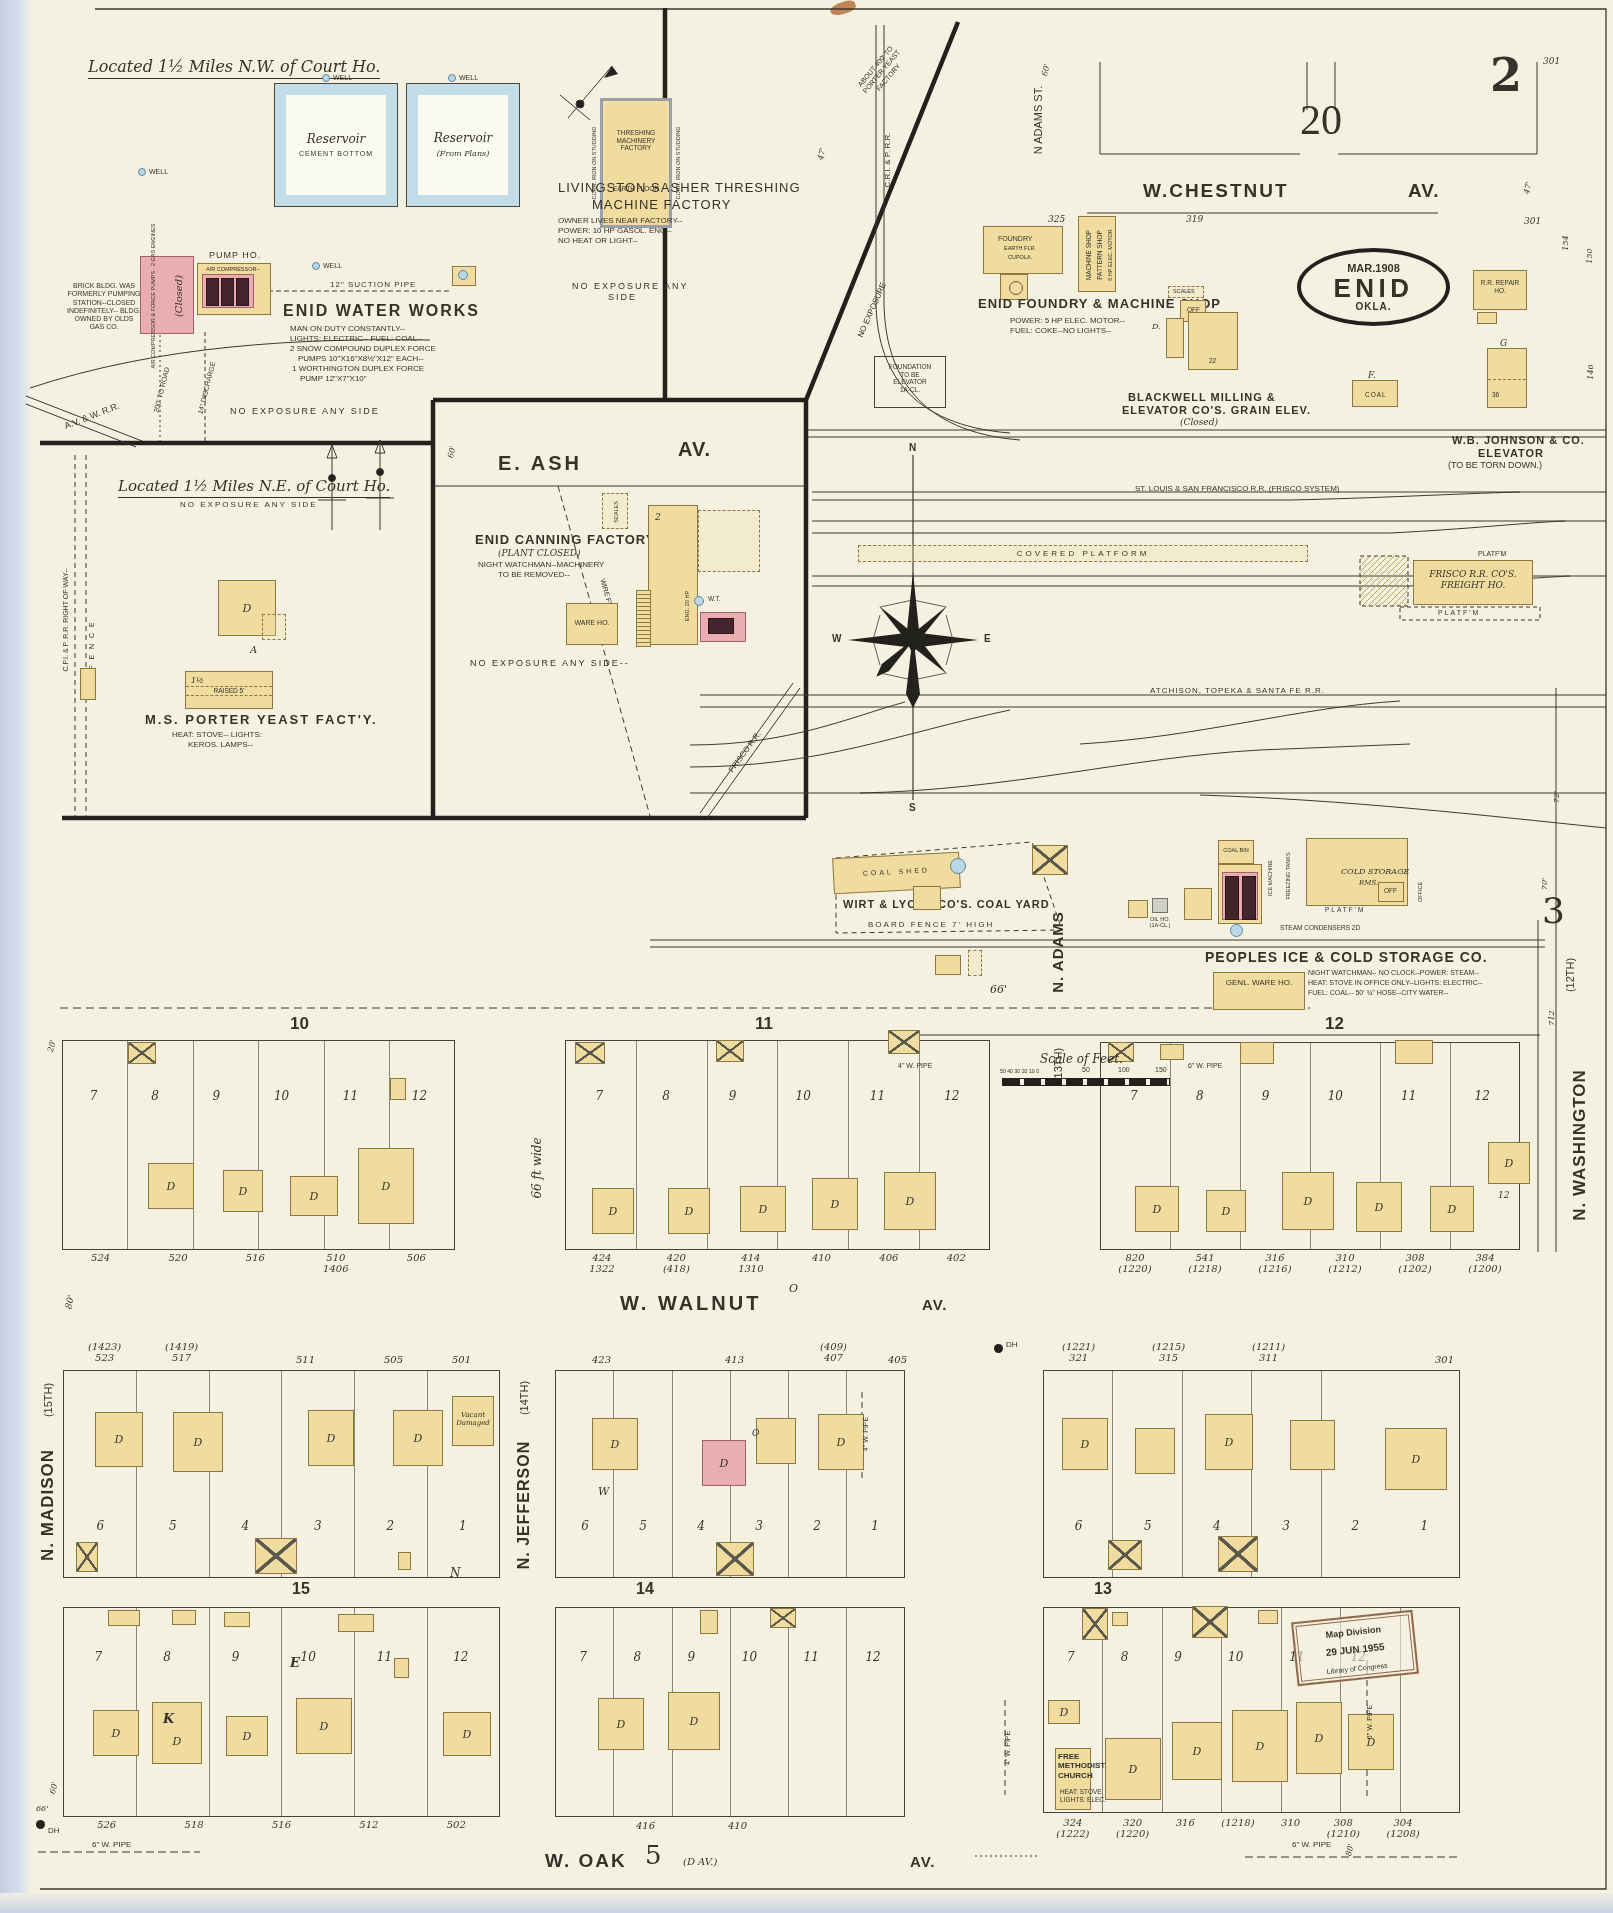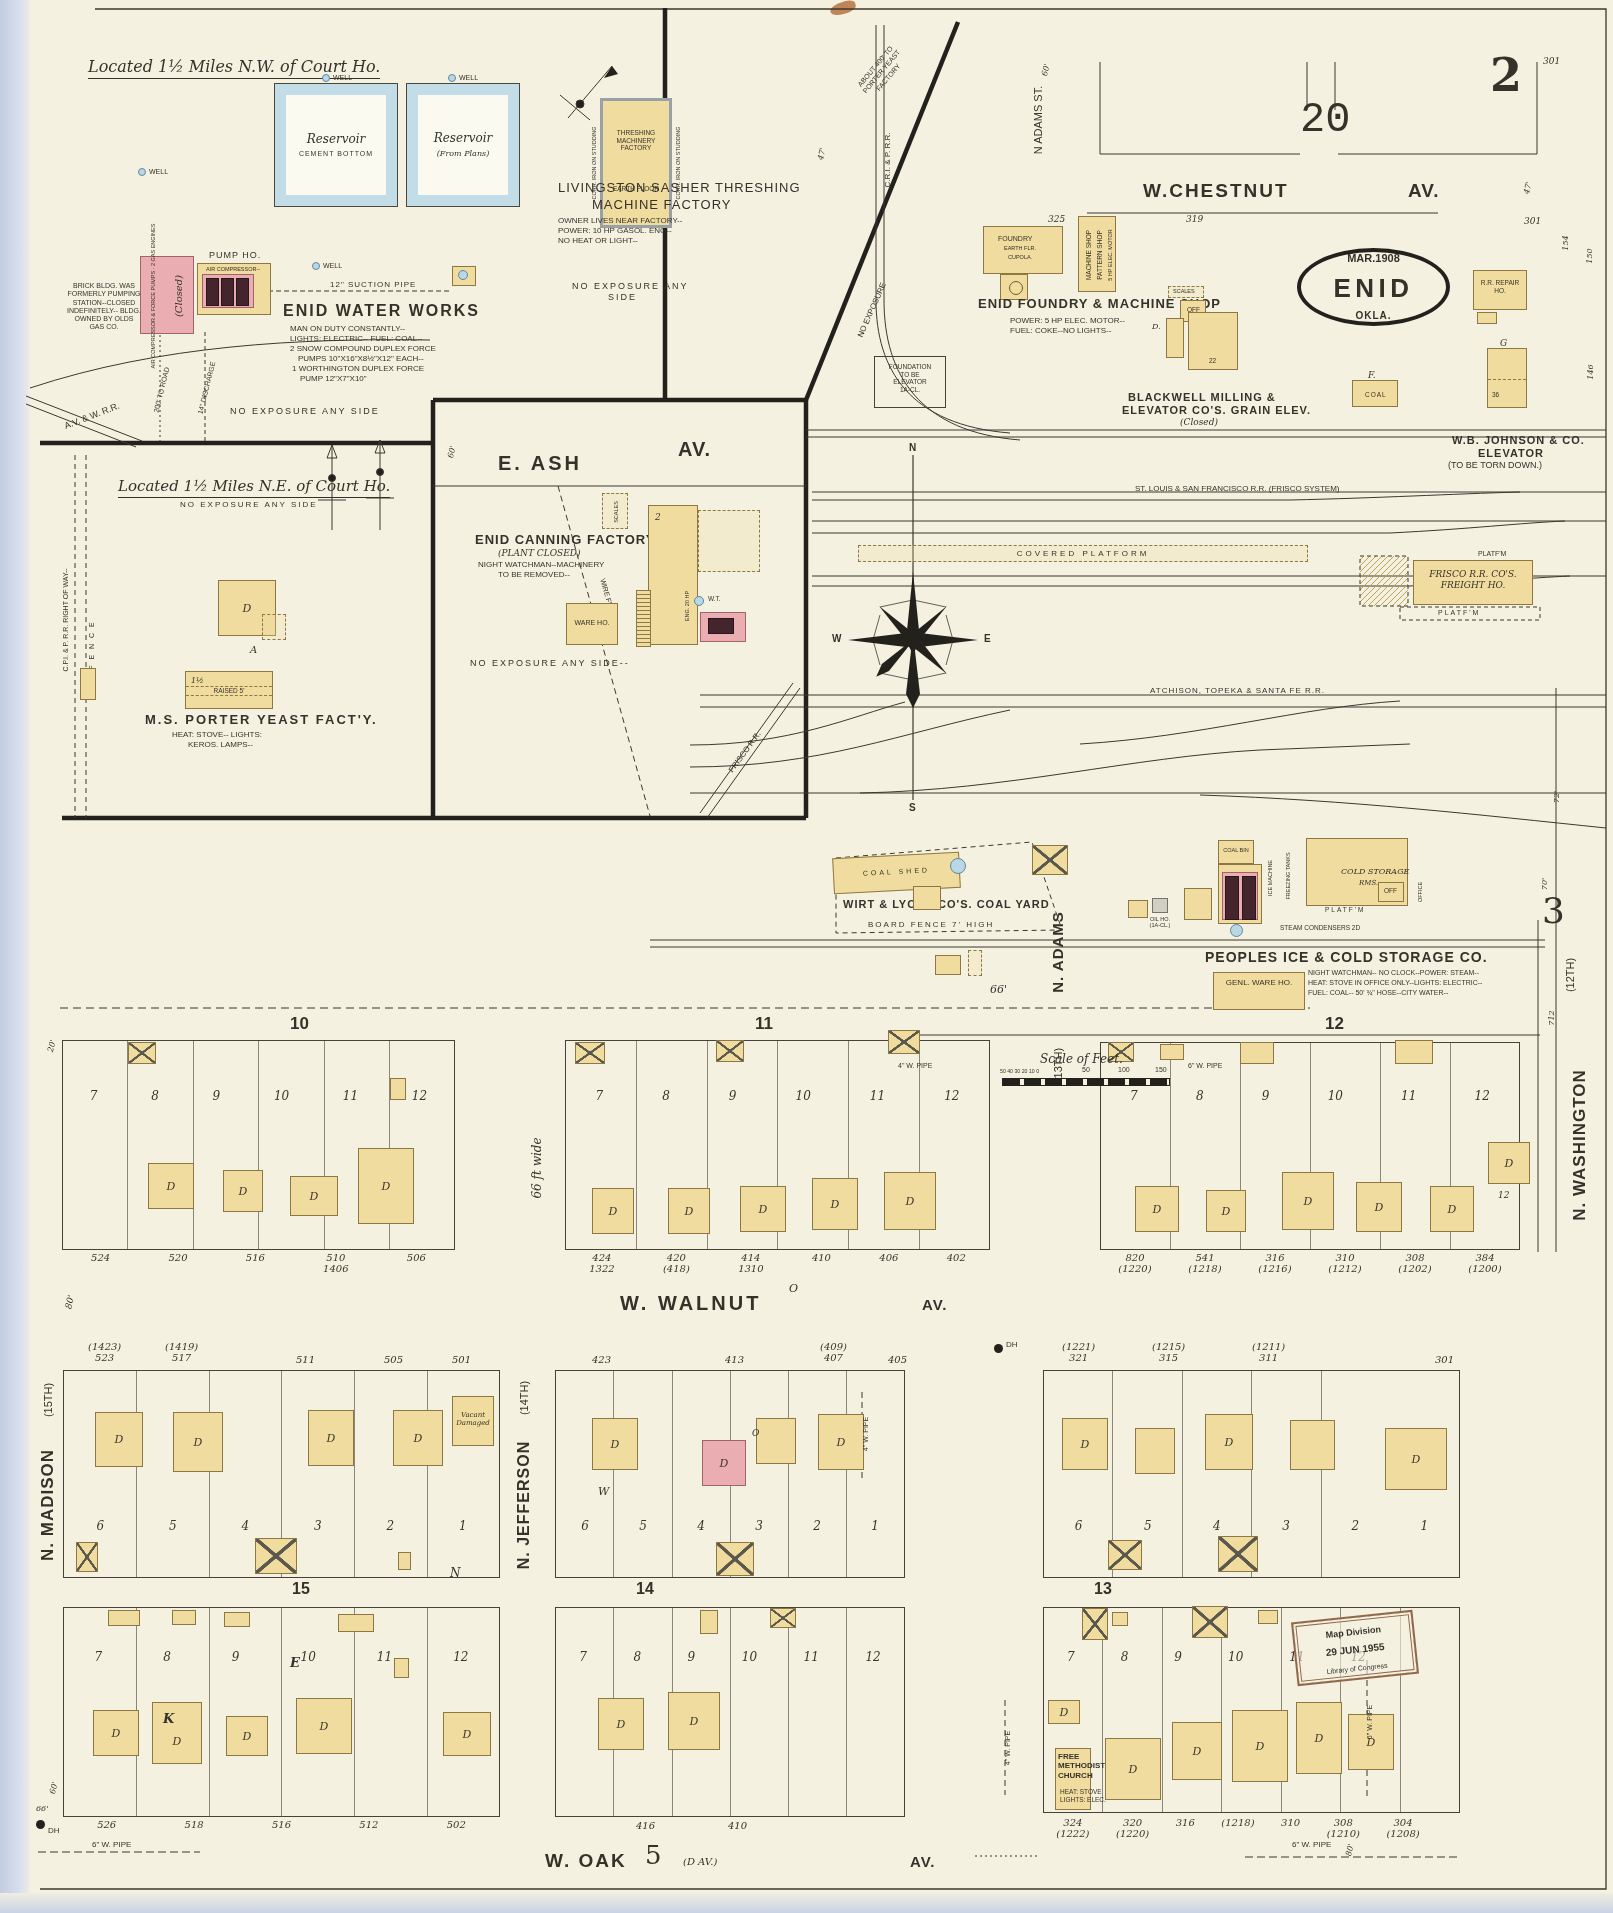--- a/index.html
+++ b/index.html
@@ -33,21 +33,21 @@
   .res .in{position:absolute;inset:0;display:flex;flex-direction:column;align-items:center;justify-content:center;gap:4px;}
   .tank{position:absolute;background:#44252e;border:1px solid #2a151b;}
   .wc{position:absolute;width:12px;height:12px;border-radius:50%;background:#b9d7e5;border:1px solid #5f87a0;box-sizing:border-box;}
   .dot{position:absolute;width:9px;height:9px;border-radius:50%;background:#23211b;}
   .block{position:absolute;border:1.5px solid #45423a;box-sizing:border-box;background:
      repeating-linear-gradient(to right,transparent 0,transparent calc(var(--lw) - 1px),#8a8678 calc(var(--lw) - 1px),#8a8678 var(--lw));}
   .lots,.addrs{position:absolute;left:0;right:0;display:flex;justify-content:space-around;color:#3a352c;}
   .lots span{font-family:"DejaVu Serif",serif;font-style:italic;font-size:12px;}
   .addrs .a{font-family:"DejaVu Serif",serif;font-style:italic;font-size:10px;text-align:center;line-height:1.05;}
   .addrs .a i{display:block;font-style:italic;}
-  .oval{position:absolute;border:4px solid #23211c;border-radius:50%;display:flex;flex-direction:column;align-items:center;justify-content:space-between;background:#f4f1e1;}
+  .oval{position:absolute;border:4px solid #23211c;border-radius:50%;display:flex;flex-direction:column;align-items:center;justify-content:center;background:#f4f1e1;}
   .stamp{position:absolute;border:2px solid #91684a;box-shadow:0 0 0 2px #f4f1e1 inset,0 0 0 3px #91684a inset;color:#8a6244;text-align:center;transform:rotate(-6deg);padding:3px 4px;background:rgba(244,241,225,.6);}
   .stairs{position:absolute;background:repeating-linear-gradient(#f0dc9e 0 3px,#8d7742 3px 4px);border:1px solid #8d7742;}
   .smudge{position:absolute;width:26px;height:12px;border-radius:60% 40% 50% 50%;background:#b26a34;opacity:.8;transform:rotate(-15deg);}
 </style>
 </head>
 <body>
 
 <div class="map">
   <div class="edgeL"></div>
   <div class="edgeB"></div>
@@ -228,21 +228,21 @@
   <span class="t f8" style="left:558px;top:236px">NO HEAT OR LIGHT--</span>
   <span class="t f9 sp2" style="left:572px;top:281px">NO EXPOSURE ANY</span>
   <span class="t f9 sp2" style="left:608px;top:292px">SIDE</span>
   <span class="t f8 r68" style="left:872px;top:310px">NO EXPOSURE</span>
   <span class="t f8 r90" style="left:888px;top:160px">C.R.I. &amp; P. R.R.</span>
   <span class="t f11 r90" style="left:1038px;top:120px">N ADAMS ST.</span>
   <span class="t ser f8 r75" style="left:1046px;top:70px">60'</span>
   <span class="t ser f8 r75" style="left:822px;top:154px">47'</span>
 
   <span class="t f46 b" style="left:1490px;top:48px;font-family:'DejaVu Serif',serif">2</span>
-  <span class="t f42" style="left:1300px;top:96px;font-family:Liberation Mono, monospace">20</span>
+  <span class="t f42" style="left:1300px;top:96px;font-family:Liberation Serif, serif">20</span>
   <span class="t f19 b sp2" style="left:1143px;top:180px">W.CHESTNUT</span>
   <span class="t f19 b sp1" style="left:1408px;top:180px">AV.</span>
   <span class="t ser f8 r75" style="left:1528px;top:188px">47'</span>
   <div class="oval" style="left:1297px;top:248px;width:145px;height:70px">
     <span class="t f11 b" style="position:static">MAR.1908</span>
     <span class="t f26 b sp4" style="position:static;line-height:1">ENID</span>
     <span class="t f10 b sp1" style="position:static">OKLA.</span>
   </div>
 
   <div class="bl" style="left:983px;top:226px;width:80px;height:48px">

